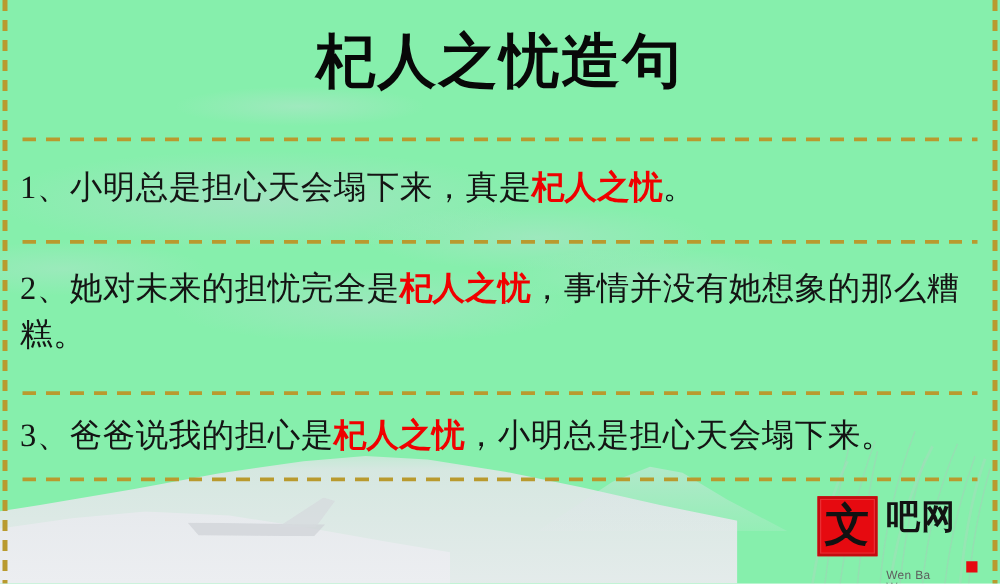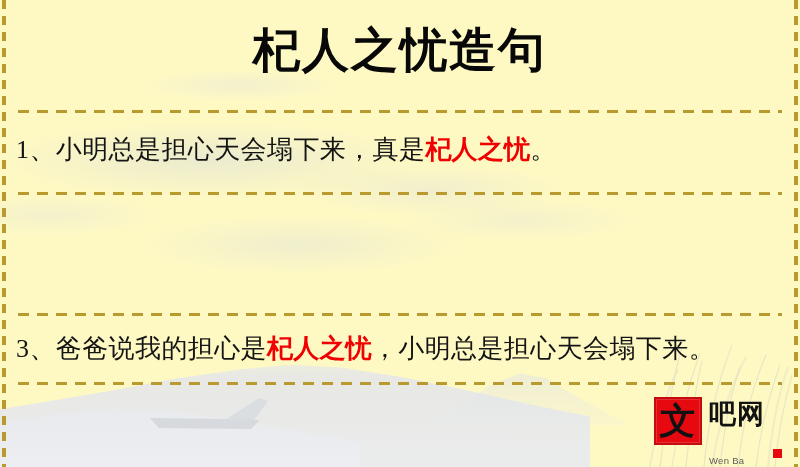--- a/index.html
+++ b/index.html
@@ -7,21 +7,21 @@
     padding: 0;
     background: #ffffff;
   }
   * { box-sizing: border-box; }
 
   #page {
     position: relative;
     width: 800px;
     height: 467px;
     overflow: hidden;
-    background: #fef9c3;
+    background: #86efac;
     font-family: "Liberation Serif", "DejaVu Serif", serif;
   }
 
   
   .bg-layer {
     position: absolute;
     inset: 0;
     pointer-events: none;
     z-index: 0;
   }
@@ -309,20 +309,23 @@
   <div class="hr-dash" style="top:382px;"></div>
 
   <div id="content">
 
     <div class="page-title">杞人之忧造句</div>
 
     <div class="sentence" id="s1">
       <span class="num">1、</span><span>小明总是担心天会塌下来，真是</span><span class="kw" style="color: rgb(240, 0, 0);">杞人之忧</span><span>。</span>
     </div>
 
+    <div class="sentence" id="s2">
+      <span class="num">2、</span><span>她对未来的担忧完全是</span><span class="kw" style="color: rgb(240, 0, 0);">杞人之忧</span><span>，事情并没有她想象的那么糟糕。</span>
+    </div>
 
     <div class="sentence" id="s3">
       <span class="num">3、</span><span>爸爸说我的担心是</span><span class="kw" style="color: rgb(240, 0, 0);">杞人之忧</span><span>，小明总是担心天会塌下来。</span>
     </div>
 
     <div class="logo">
       <div class="logo-seal" style="background: rgb(230, 10, 16);">
         <span>文</span>
       </div>
       <div class="logo-right">

